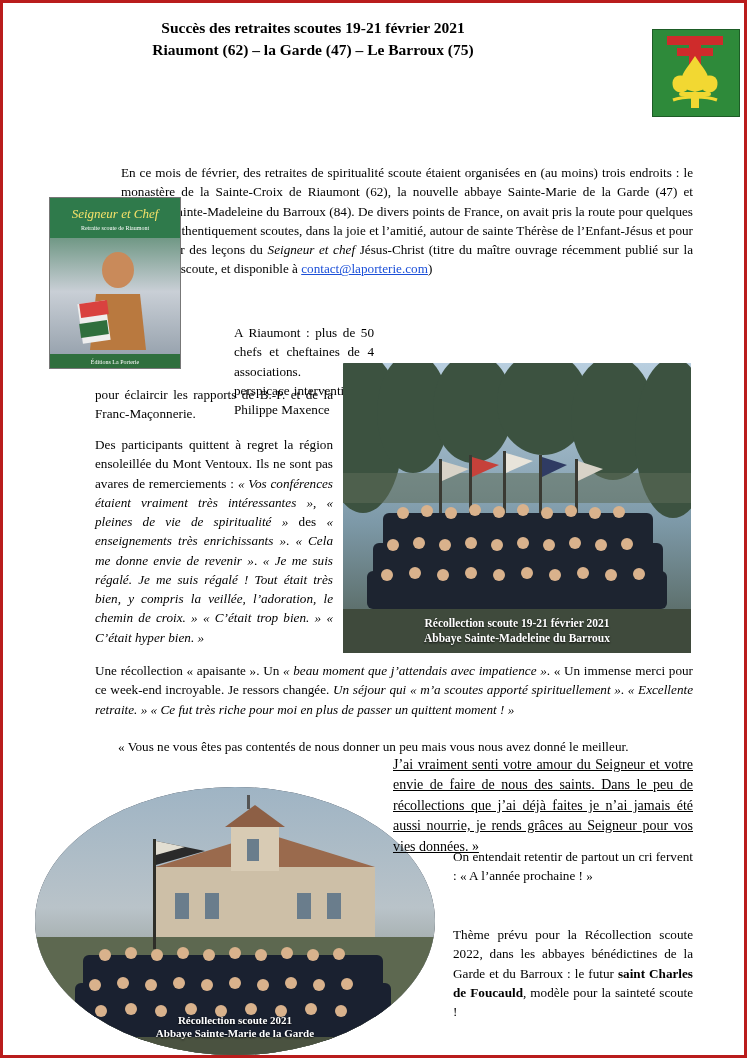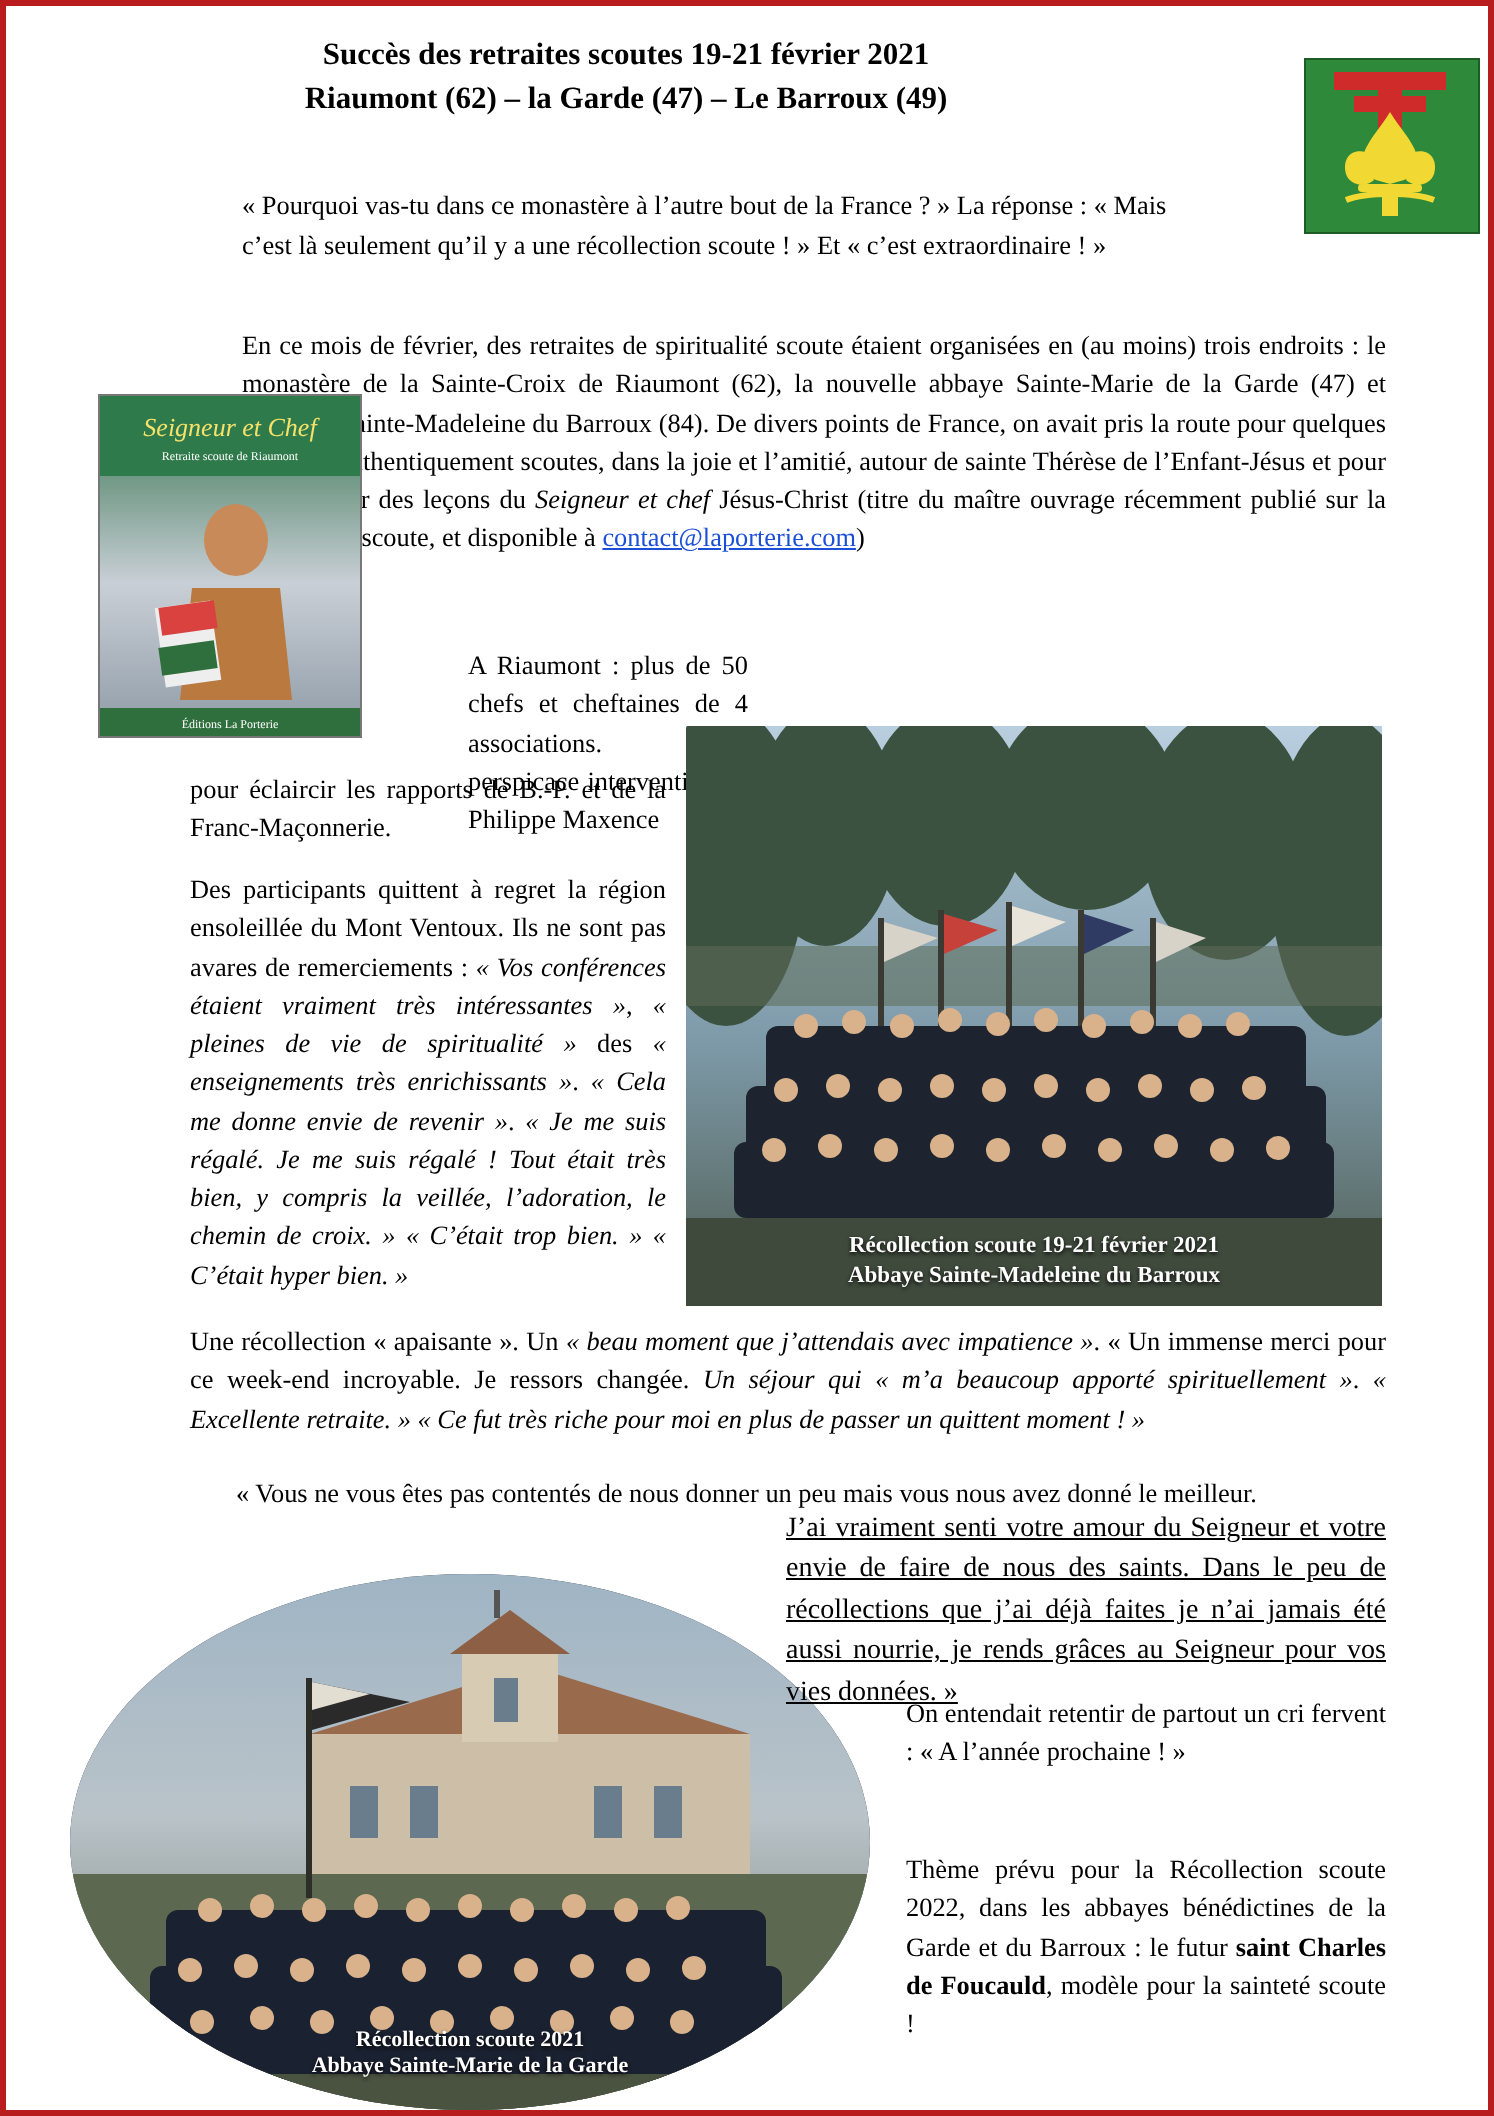--- a/index.html
+++ b/index.html
@@ -219,41 +219,40 @@
   .sky { position:absolute; left:0; top:0; width:100%; height:100%; }
 </style>
 </head>
 <body>
 
 <div class="page">
   <div class="inner">
 
     <div class="title-block">
       <span class="title-line">Succès des retraites scoutes 19-21 février 2021</span>
-      <span class="title-line">Riaumont (62) – la Garde (47)  – Le Barroux (49)</span>
+      <span class="title-line">Riaumont (62) – la Garde (47)  – Le Barroux (75)</span>
     </div>
 
     <div class="logo">
       <svg width="84" height="84" viewBox="0 0 84 84">
         <rect x="0" y="0" width="84" height="84" fill="#2e8a3a"></rect>
 
         <rect x="14" y="6" width="56" height="9" fill="#cf2b2b"></rect>
         <rect x="36" y="6" width="12" height="30" fill="#cf2b2b"></rect>
         <rect x="24" y="18" width="36" height="8" fill="#cf2b2b"></rect>
 
         <path d="M42 26 C37 34 33 38 30 44 C27 50 29 58 35 60 L42 62 L49 60 C55 58 57 50 54 44 C51 38 47 34 42 26 Z" fill="#f2d832"></path>
         <path d="M30 46 C22 44 18 50 20 57 C22 63 30 64 34 60 Z" fill="#f2d832"></path>
         <path d="M54 46 C62 44 66 50 64 57 C62 63 54 64 50 60 Z" fill="#f2d832"></path>
         <rect x="26" y="62" width="32" height="4" rx="2" fill="#f2d832"></rect>
         <path d="M20 70 C30 66 54 66 64 70" stroke="#f2d832" stroke-width="3" fill="none"></path>
         <rect x="38" y="64" width="8" height="14" fill="#f2d832"></rect>
       </svg>
     </div>
 
-    <div class="quote-intro">« Pourquoi vas-tu dans ce monastère à l’autre bout de la France ? » La réponse : « Mais c’est là seulement qu’il y a une récollection scoute ! » Et « c’est extraordinaire ! »</div>
 
     <div class="para1">
       <span>En ce mois de février, des retraites de spiritualité scoute étaient organisées en (au moins) trois endroits : le monastère de la Sainte-Croix de Riaumont (62), la nouvelle abbaye Sainte-Marie de la Garde (47) et l’abbaye Sainte-Madeleine du Barroux (84). De divers points de France, on avait pris la route pour quelques journées authentiquement scoutes, dans la joie et l’amitié, autour de sainte Thérèse de l’Enfant-Jésus et pour s’imprégner des leçons du </span><em>Seigneur et chef</em><span> Jésus-Christ (titre du maître ouvrage récemment publié sur la spiritualité scoute, et disponible à </span><a class="mail-link" href="#">contact@laporterie.com</a><span>)</span>
     </div>
 
     <div class="book-cover">
       <svg width="130" height="170" viewBox="0 0 130 170">
         <defs>
           <linearGradient id="bkg" x1="0" y1="0" x2="0" y2="1">
             <stop offset="0%" stop-color="#2e6f49"></stop>
@@ -356,21 +355,21 @@
         </g>
         <rect x="0" y="246" width="348" height="44" fill="#3f4a3c"></rect>
       </svg>
       <div class="photo-caption">
         <span>Récollection scoute 19-21 février 2021</span><br>
         <span>Abbaye Sainte-Madeleine du Barroux</span>
       </div>
     </div>
 
     <div class="para-recollection">
-      <span>Une récollection « apaisante ». Un </span><em>« beau moment que j’attendais avec impatience »</em><span>. « Un immense merci pour ce week-end incroyable. Je ressors changée. </span><em>Un séjour qui « m’a beaucoup apporté spirituellement »</em><span>. </span><em>« Excellente retraite. »</em><span> </span><em>« Ce fut très riche pour moi en plus de passer un quittent moment ! »</em>
+      <span>Une récollection « apaisante ». Un </span><em>« beau moment que j’attendais avec impatience »</em><span>. « Un immense merci pour ce week-end incroyable. Je ressors changée. </span><em>Un séjour qui « m’a scoutes apporté spirituellement »</em><span>. </span><em>« Excellente retraite. »</em><span> </span><em>« Ce fut très riche pour moi en plus de passer un quittent moment ! »</em>
     </div>
 
     <div class="para-vous">« Vous ne vous êtes pas contentés de nous donner un peu mais vous nous avez donné le meilleur.</div>
 
     <div class="photo-garde">
       <svg class="sky" viewBox="0 0 400 268" preserveAspectRatio="none">
         <defs>
           <linearGradient id="skyg2" x1="0" y1="0" x2="0" y2="1">
             <stop offset="0%" stop-color="#9fb4c4"></stop>
             <stop offset="45%" stop-color="#b9c3c9"></stop>

